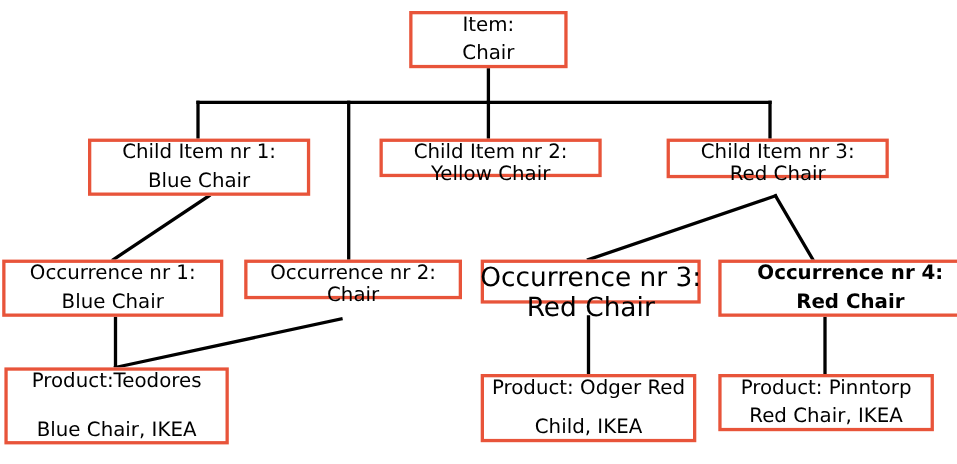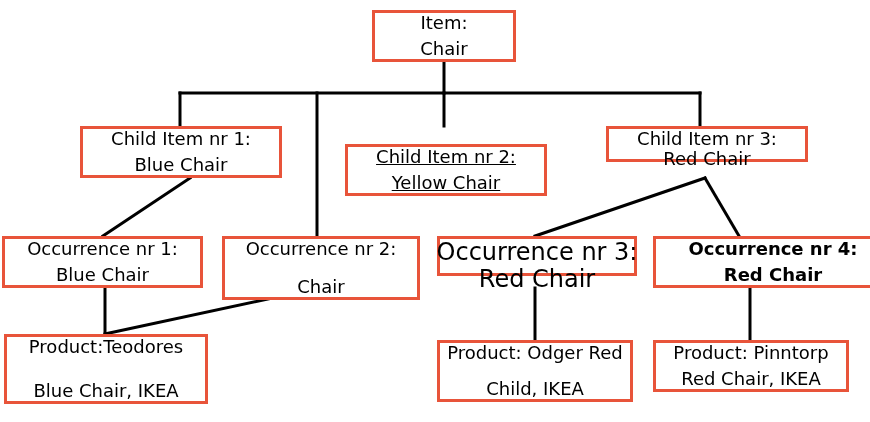--- a/index.html
+++ b/index.html
@@ -66,33 +66,33 @@
     </svg>
   <div id="node-layer">
       <div class="node-box" style="left: 372px; top: 10px; width: 144px; height: 52px; font-size: 18px; border-color: rgb(232, 84, 58);">
         <span class="node-line">Item:</span>
         <span class="node-line">Chair</span>
       </div>
       <div class="node-box" style="left: 80px; top: 126px; width: 202px; height: 52px; font-size: 18px; border-color: rgb(232, 84, 58);">
         <span class="node-line">Child Item nr 1:</span>
         <span class="node-line">Blue Chair</span>
       </div>
-      <div class="node-box" style="left: 345px; top: 144px; width: 202px; height: 52px; font-size: 18px; border-color: rgb(232, 84, 58); text-decoration: underline;">
+      <div class="node-box" style="left: 345px; top: 126px; width: 202px; height: 35px; font-size: 18px; border-color: rgb(232, 84, 58);">
         <span class="node-line">Child Item nr 2:</span>
         <span class="node-line">Yellow Chair</span>
       </div>
       <div class="node-box" style="left: 606px; top: 126px; width: 202px; height: 36px; font-size: 18px; border-color: rgb(232, 84, 58);">
         <span class="node-line">Child Item nr 3:</span>
         <span class="node-line">Red Chair</span>
       </div>
       <div class="node-box" style="left: 2px; top: 236px; width: 201px; height: 52px; font-size: 18px; border-color: rgb(232, 84, 58);">
         <span class="node-line">Occurrence nr 1:</span>
         <span class="node-line">Blue Chair</span>
       </div>
-      <div class="node-box" style="left: 222px; top: 236px; width: 198px; height: 64px; font-size: 18px; border-color: rgb(232, 84, 58);">
+      <div class="node-box" style="left: 222px; top: 236px; width: 198px; height: 36px; font-size: 18px; border-color: rgb(232, 84, 58);">
         <span class="node-line">Occurrence nr 2:</span>
         <span class="node-line">Chair</span>
       </div>
       <div class="node-box" style="left: 437px; top: 236px; width: 200px; height: 40px; font-size: 24px; border-color: rgb(232, 84, 58);">
         <span class="node-line">Occurrence nr 3:</span>
         <span class="node-line">Red Chair</span>
       </div>
       <div class="node-box" style="left: 653px; top: 236px; width: 240px; height: 52px; font-size: 18px; border-color: rgb(232, 84, 58); font-weight: bold;">
         <span class="node-line">Occurrence nr 4:</span>
         <span class="node-line">Red Chair</span>

